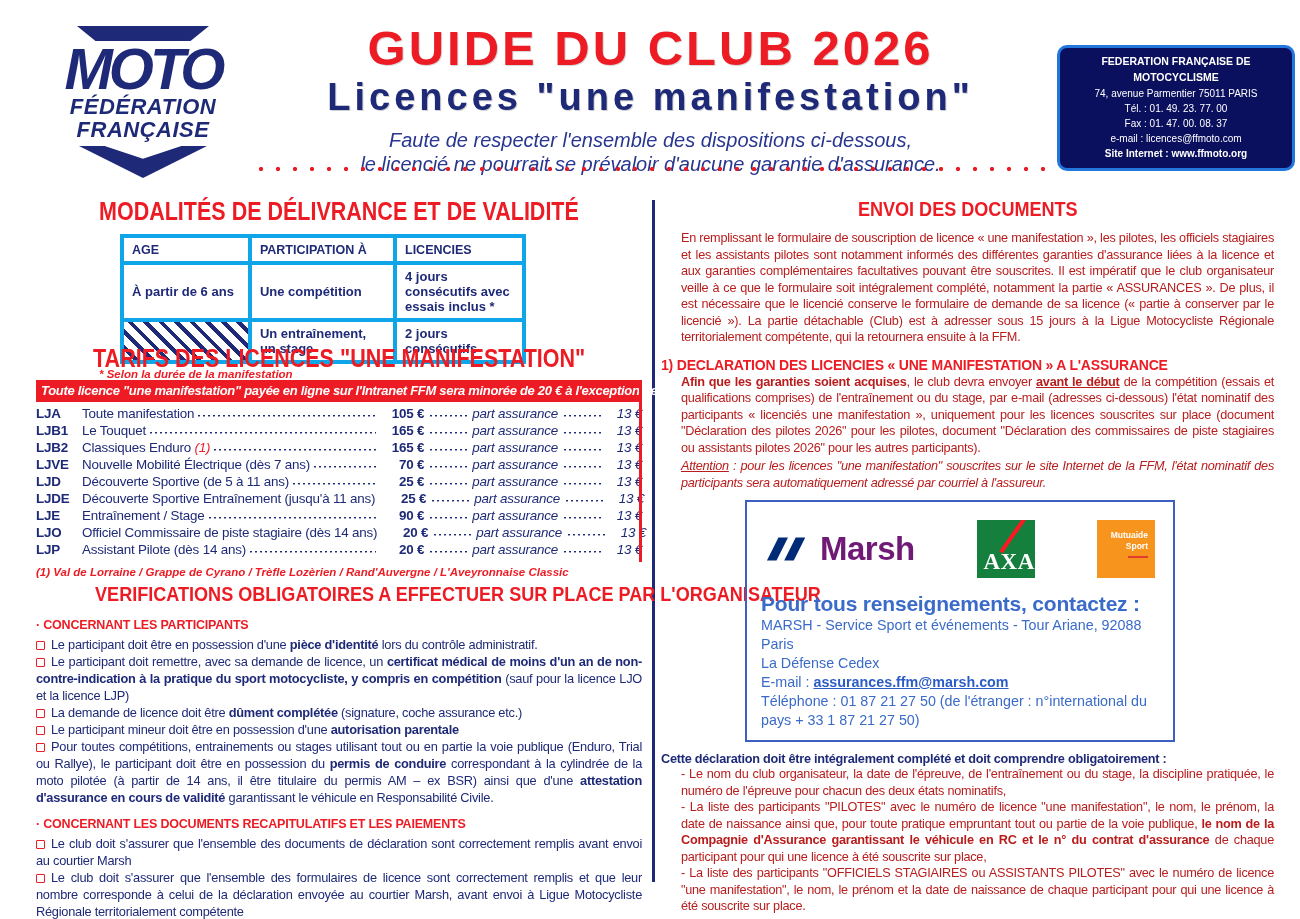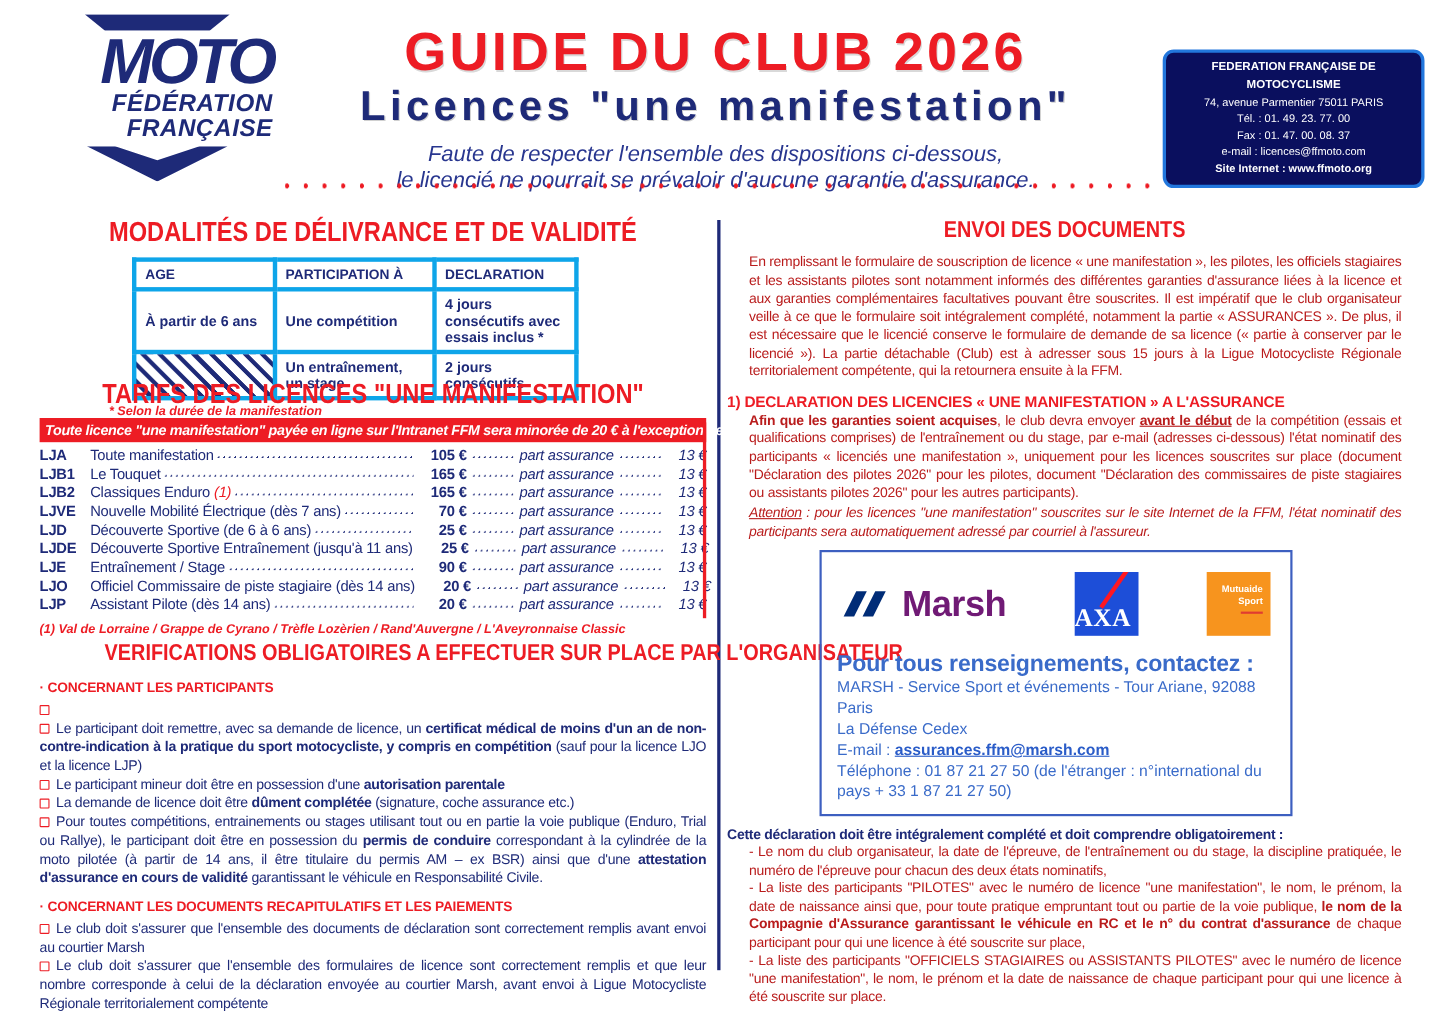--- a/index.html
+++ b/index.html
@@ -2,21 +2,21 @@
 <html><head>
 <meta charset="utf-8">
 <style>
   * { margin:0; padding:0; box-sizing:border-box; }
   html,body { background:#ffffff; }
   .page {
     position:relative; width:1300px; height:919px; background:#fff; overflow:hidden;
     font-family:"Liberation Sans", sans-serif; color:#1e2a78;
   }
   
-  .logo { position:absolute; left:38px; top:13px; width:210px; text-align:right; color:#1e2a78; }
+  .logo { position:absolute; left:38px; top:26px; width:210px; text-align:center; color:#1e2a78; }
   .logo .bar { width:132px; height:15px; margin:0 auto; background:#1e2a78;
     clip-path:polygon(0 0,100% 0,86% 100%,14% 100%); }
   .logo .moto { font-size:58px; font-weight:900; font-style:italic; letter-spacing:-4px; line-height:0.95; }
   .logo .fed  { font-size:22px; font-weight:800; font-style:italic; letter-spacing:0.5px; line-height:1.02; }
   .logo .chev { width:128px; height:32px; margin:5px auto 0; background:#1e2a78;
     clip-path:polygon(0 0,20% 0,50% 40%,80% 0,100% 0,50% 100%); }
 
   .title-block { position:absolute; left:248px; top:20px; width:805px; text-align:center; }
   .main-title { font-size:49px; font-weight:700; color:#ed1c24; letter-spacing:3px;
     text-shadow:1px 1px 0 #d9d9d9; white-space:nowrap; }
@@ -96,22 +96,22 @@
   .h-red-sub { color:#ed1c24; font-size:14px; font-weight:700; margin:4px 0 1px; letter-spacing:-0.2px; }
   .attention { color:#ed1c24; font-style:italic; margin-top:2px; }
   .attention u { text-decoration:underline; }
 
   .marsh-box { margin:9px 0 10px 84px; width:430px; border:2px solid #3d5fc0;
     padding:12px 14px 10px; color:#3a6bc9; }
   .logo-row { display:flex; justify-content:space-between; align-items:center; height:70px; padding:0 4px; }
   .marsh-logo { display:flex; align-items:center; gap:9px; }
   .marsh-logo svg { width:46px; height:32px; fill:#002c77; }
   .marsh-word { font-size:33px; font-weight:700; color:#701a75; letter-spacing:-0.5px; }
-  .axa-logo { width:58px; height:58px; background:#1d4ed8; position:relative; overflow:hidden;
-    display:flex; align-items:flex-end; justify-content:flex-start; }
+  .axa-logo { width:58px; height:58px; background:#15803d; position:relative; overflow:hidden;
+    display:flex; align-items:flex-end; justify-content:flex-end; }
   .axa-word { color:#fff; font-family:"Liberation Serif", serif; font-weight:700; font-size:23px;
     line-height:1.1; margin-bottom:4px; letter-spacing:0.5px; }
   .axa-stripe { position:absolute; top:-6px; left:34px; width:4px; height:42px; background:#ff1721;
     transform:rotate(35deg); }
   .mutuaide-logo { width:58px; height:58px; background:#f7941e; color:#fff; font-size:8.5px;
     font-weight:700; text-align:right; padding:10px 7px 0 0; line-height:1.25; }
   .mutuaide-logo .ul { width:20px; height:2px; background:#e03c31; margin:5px 0 0 auto; }
   .contact-title { font-size:21px; font-weight:700; margin-top:8px; letter-spacing:-0.2px; }
   .marsh-box .line { font-size:14.3px; line-height:1.33; text-align:left; letter-spacing:0; font-weight:400; }
   .email-link { color:#2a5cc8; text-decoration:underline; font-weight:700; }
@@ -153,21 +153,21 @@
   <div class="dots-sep"></div>
   <div class="divider"></div>
 
   <div class="sec sec-modalites">
     <h2 class="red h-modal"><span>MODALITÉS DE DÉLIVRANCE ET DE VALIDITÉ</span></h2>
     <table class="modal">
       <tbody>
           <tr>
         <th style="width:130px">AGE</th>
         <th style="width:146px">PARTICIPATION À</th>
-        <th style="width:130px">DECLARATION</th>
+        <th style="width:130px">LICENCIES</th>
       </tr>
       <tr>
         <td style="height:44px">À partir de 6 ans</td>
         <td>Une compétition</td>
         <td>4 jours consécutifs avec essais inclus *</td>
       </tr>
       <tr>
         <td class="hatch" style="height:42px"></td>
         <td>Un entraînement, un stage</td>
         <td>2 jours consécutifs</td>
@@ -217,21 +217,21 @@
           <span class="t-label">Nouvelle Mobilité Électrique (dès 7 ans)</span>
           <span class="t-dots"></span>
           <span class="t-price">70 €</span>
           <span class="t-mid"></span>
           <span class="t-pa">part assurance</span>
           <span class="t-dots2"></span>
           <span class="t-val">13 €</span>
       </div>
       <div class="tarif-row">
         <span class="t-code">LJD</span>
-          <span class="t-label">Découverte Sportive (de 6 à 6 ans)</span>
+          <span class="t-label">Découverte Sportive (de 5 à 11 ans)</span>
           <span class="t-dots"></span>
           <span class="t-price">25 €</span>
           <span class="t-mid"></span>
           <span class="t-pa">part assurance</span>
           <span class="t-dots2"></span>
           <span class="t-val">13 €</span>
       </div>
       <div class="tarif-row">
         <span class="t-code">LJDE</span>
           <span class="t-label">Découverte Sportive Entraînement (jusqu'à 11 ans)</span>
@@ -272,24 +272,24 @@
           <span class="t-dots2"></span>
           <span class="t-val">13 €</span>
       </div>
     </div>
     <div class="tarif-foot">(1) Val de Lorraine / Grappe de Cyrano / Trèfle Lozèrien / Rand'Auvergne / L'Aveyronnaise Classic</div>
   </div>
 
   <div class="sec sec-verif">
     <h2 class="red h-verif"><span>VERIFICATIONS OBLIGATOIRES A EFFECTUER SUR PLACE PAR L'ORGANISATEUR</span></h2>
     <div class="sub-head">· CONCERNANT LES PARTICIPANTS</div>
-    <div class="chk-item"><span class="cbx"></span></div>
+    <div class="chk-item"><span class="cbx"></span><span>Le participant doit être en possession d'une <b>pièce d'identité</b> lors du contrôle administratif.</span></div>
     <div class="chk-item"><span class="cbx"></span><span>Le participant doit remettre, avec sa demande de licence, un <b>certificat médical de moins d'un an de non-contre-indication à la pratique du sport motocycliste, y compris en compétition</b> (sauf pour la licence LJO et la licence LJP)</span></div>
+    <div class="chk-item"><span class="cbx"></span><span>La demande de licence doit être <b>dûment complétée</b> (signature, coche assurance etc.)</span></div>
     <div class="chk-item"><span class="cbx"></span><span>Le participant mineur doit être en possession d'une <b>autorisation parentale</b></span></div>
-    <div class="chk-item"><span class="cbx"></span><span>La demande de licence doit être <b>dûment complétée</b> (signature, coche assurance etc.)</span></div>
     <div class="chk-item"><span class="cbx"></span><span>Pour toutes compétitions, entrainements ou stages utilisant tout ou en partie la voie publique (Enduro, Trial ou Rallye), le participant doit être en possession du <b>permis de conduire</b> correspondant à la cylindrée de la moto pilotée (à partir de 14 ans, il être titulaire du permis AM – ex BSR) ainsi que d'une <b>attestation d'assurance en cours de validité</b> garantissant le véhicule en Responsabilité Civile.</span></div>
     <div class="sub-head second">· CONCERNANT LES DOCUMENTS RECAPITULATIFS ET LES PAIEMENTS</div>
     <div class="chk-item"><span class="cbx"></span><span>Le club doit s'assurer que l'ensemble des documents de déclaration sont correctement remplis avant envoi au courtier Marsh</span></div>
     <div class="chk-item"><span class="cbx"></span><span>Le club doit s'assurer que l'ensemble des formulaires de licence sont correctement remplis et que leur nombre corresponde à celui de la déclaration envoyée au courtier Marsh, avant envoi à Ligue Motocycliste Régionale territorialement compétente</span></div>
 
   </div>
 
   <div class="col-right">
     <h2 class="red h-envoi"><span>ENVOI DES DOCUMENTS</span></h2>
     <p class="intro">En remplissant le formulaire de souscription de licence « une manifestation », les pilotes, les officiels stagiaires et les assistants pilotes sont notamment informés des différentes garanties d'assurance liées à la licence et aux garanties complémentaires facultatives pouvant être souscrites. Il est impératif que le club organisateur veille à ce que le formulaire soit intégralement complété, notamment la partie « ASSURANCES ». De plus, il est nécessaire que le licencié conserve le formulaire de demande de sa licence (« partie à conserver par le licencié »). La partie détachable (Club) est à adresser sous 15 jours à la Ligue Motocycliste Régionale territorialement compétente, qui la retournera ensuite à la FFM.</p>

